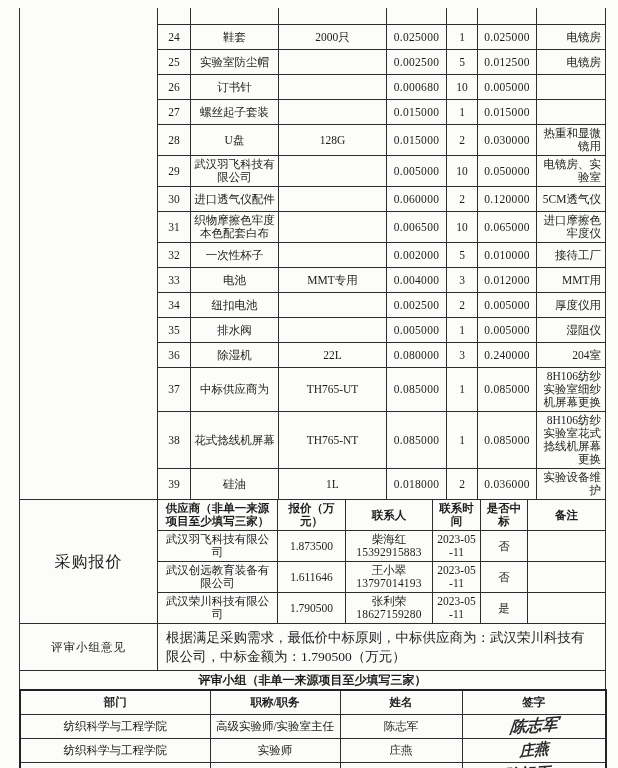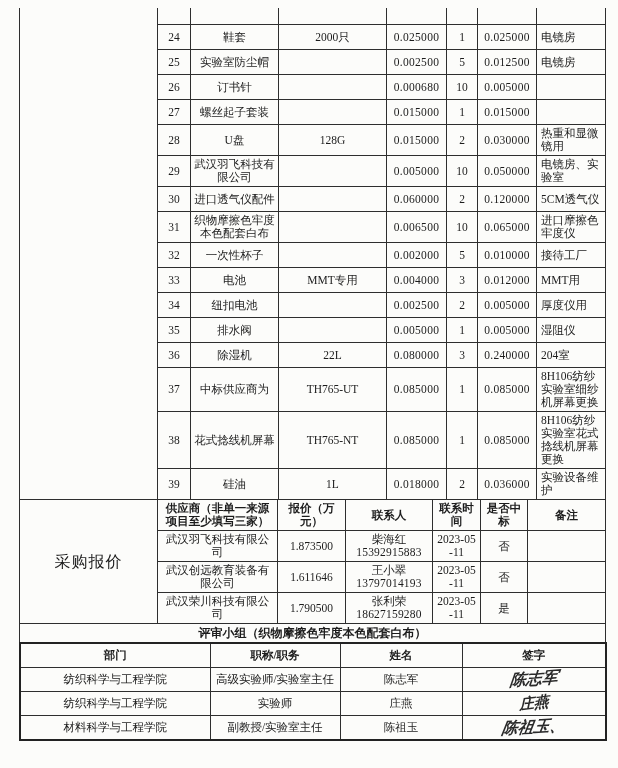--- a/index.html
+++ b/index.html
@@ -26,21 +26,21 @@
     line-height:13px;
     text-align:center;
     vertical-align:middle;
     word-break:break-all;
     font-weight:normal;
   }
   
   .items td{height:20px;}
   .items tr.partial td{height:12px;border-top:none;}
   .items td.left-merged{border-top:none;background:transparent;}
-  .items td.c-remark{text-align:left;padding:2px 4px;}
+  .items td.c-remark{text-align:right;padding:2px 4px;}
   .items td.c-price,.items td.c-amount{letter-spacing:.3px;}
   
   .quote td{height:24px;}
   .quote td.q-head{font-weight:bold;}
   .quote td.section-label{font-size:16px;letter-spacing:1px;}
   .quote .contact-name{display:block;}
   .quote .contact-phone{display:block;letter-spacing:.2px;}
   
   .opinion td.section-label{font-size:11.5px;letter-spacing:1px;}
   .opinion td.opinion-text{
@@ -302,21 +302,25 @@
       </tbody>
   </table>
 
   <table class="tbl opinion">
     <colgroup>
       <col style="width:138px">
         <col style="width:448px">
     </colgroup>
     <tbody>
       <tr>
-        <td colspan="2" class="committee-title">评审小组（织物摩擦色牢度本色配套白布）</td>
+        <td class="section-label">评审小组意见</td>
+        <td class="opinion-text">根据满足采购需求，最低价中标原则，中标供应商为：武汉荣川科技有限公司，中标金额为：1.790500（万元）</td>
+      </tr>
+      <tr>
+        <td colspan="2" class="committee-title">评审小组（非单一来源项目至少填写三家）</td>
       </tr>
     </tbody>
   </table>
 
   <table class="tbl committee">
     <colgroup>
       <col style="width:190px">
         <col style="width:130px">
         <col style="width:122px">
         <col style="width:144px">

